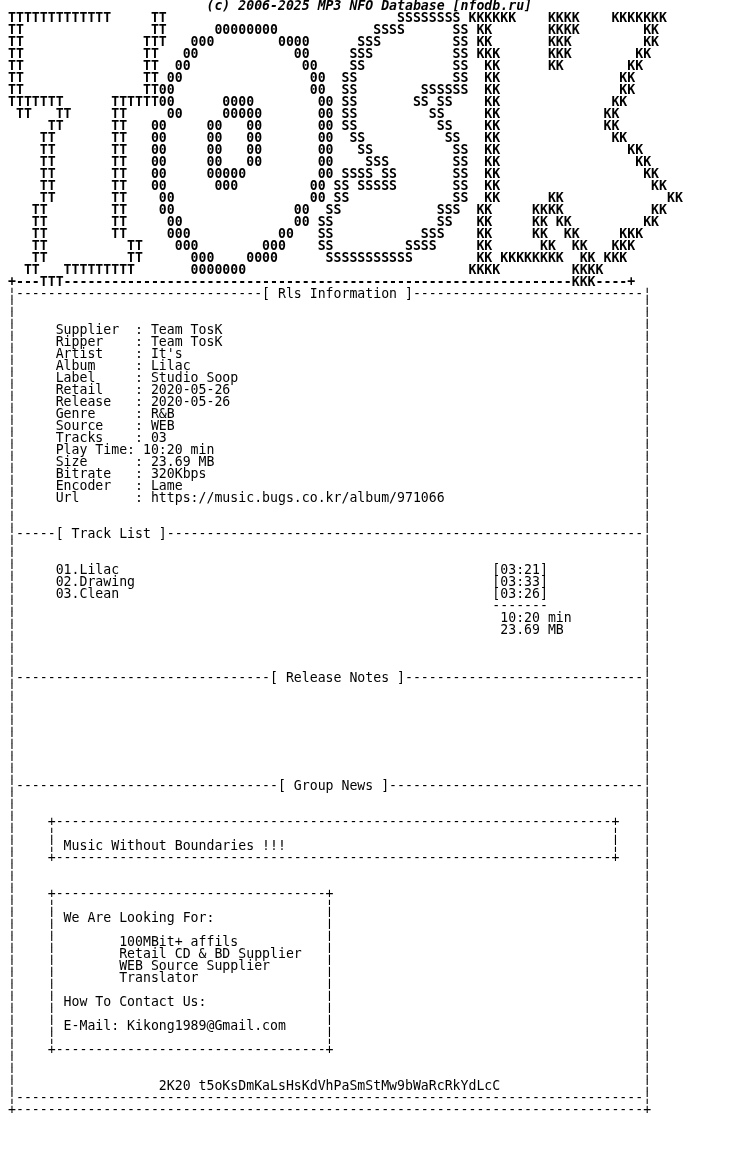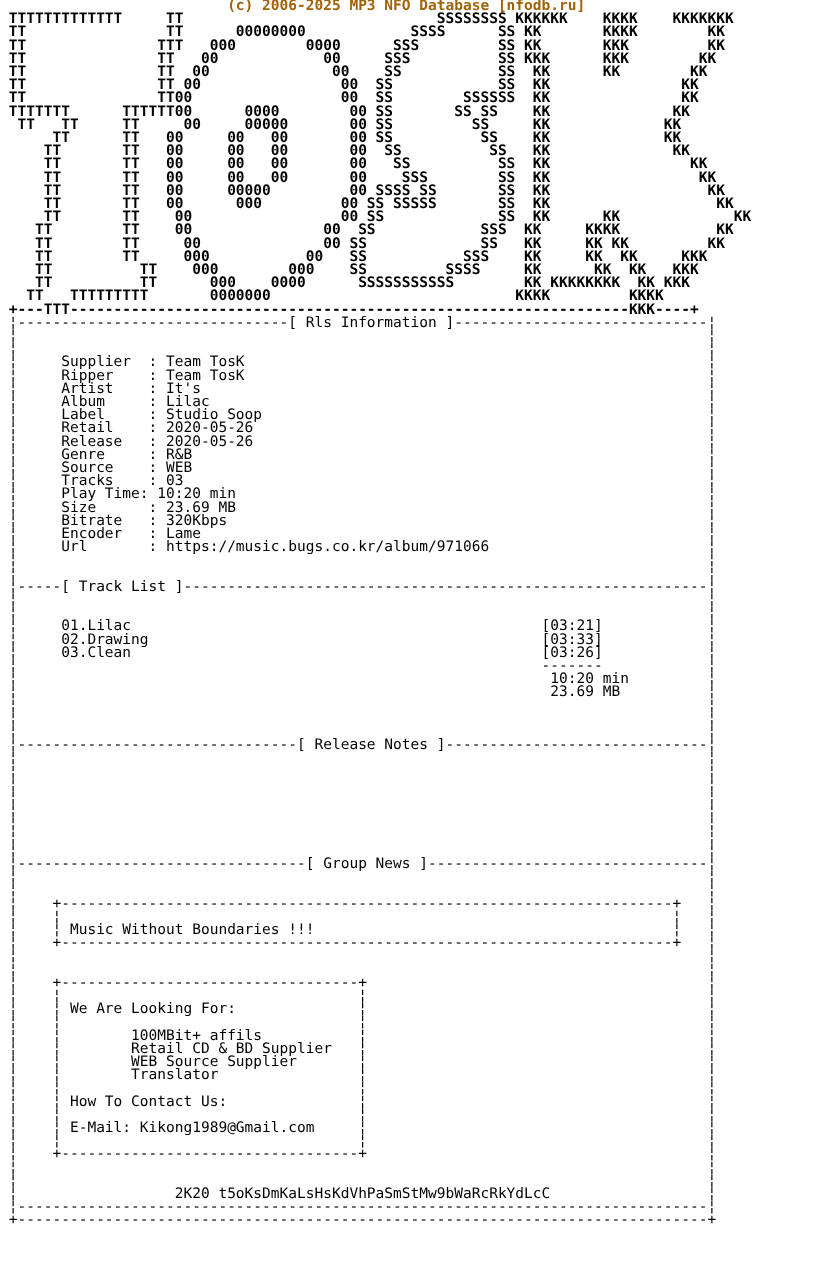--- a/index.html
+++ b/index.html
@@ -9,20 +9,20 @@
     margin: 0;
     font-family: "DejaVu Sans Mono", "Liberation Mono", monospace;
     font-size: 13.2px;
     line-height: 12px;
     letter-spacing: 0px;
     color: #000000;
     white-space: pre;
     font-weight: bold;
   }
   .nfo .line { display: block; height: 12px; }
-  .hdr { color: #a16207; }
+  .hdr { color: #000000; font-style: italic; }
   .art { font-weight: bold; }
   .txt { font-weight: normal; }
 </style>
 </head>
 <body>
 
 <pre class="nfo" id="nfo"><span class="line hdr">                         (c) 2006-2025 MP3 NFO Database [nfodb.ru]</span><span class="line art">TTTTTTTTTTTTT     TT                             SSSSSSSS KKKKKK    KKKK    KKKKKKK</span><span class="line art">TT                TT      00000000            SSSS      SS KK       KKKK        KK</span><span class="line art">TT               TTT   000        0000      SSS         SS KK       KKK         KK</span><span class="line art">TT               TT   00            00     SSS          SS KKK      KKK        KK</span><span class="line art">TT               TT  00              00    SS           SS  KK      KK        KK</span><span class="line art">TT               TT 00                00  SS            SS  KK               KK</span><span class="line art">TT               TT00                 00  SS        SSSSSS  KK               KK</span><span class="line art">TTTTTTT      TTTTTT00      0000        00 SS       SS SS    KK              KK</span><span class="line art"> TT   TT     TT     00     00000       00 SS         SS     KK             KK</span><span class="line art">     TT      TT   00     00   00       00 SS          SS    KK             KK</span><span class="line art">    TT       TT   00     00   00       00  SS          SS   KK              KK</span><span class="line art">    TT       TT   00     00   00       00   SS          SS  KK                KK</span><span class="line art">    TT       TT   00     00   00       00    SSS        SS  KK                 KK</span><span class="line art">    TT       TT   00     00000         00 SSSS SS       SS  KK                  KK</span><span class="line art">    TT       TT   00      000         00 SS SSSSS       SS  KK                   KK</span><span class="line art">    TT       TT    00                 00 SS             SS  KK      KK             KK</span><span class="line art">   TT        TT    00               00  SS            SSS  KK     KKKK           KK</span><span class="line art">   TT        TT     00              00 SS             SS   KK     KK KK         KK</span><span class="line art">   TT        TT     000           00   SS           SSS    KK     KK  KK     KKK</span><span class="line art">   TT          TT    000        000    SS         SSSS     KK      KK  KK   KKK</span><span class="line art">   TT          TT      000    0000      SSSSSSSSSSS        KK KKKKKKKK  KK KKK</span><span class="line art">  TT   TTTTTTTTT       0000000                            KKKK         KKKK</span><span class="line art">+---TTT----------------------------------------------------------------KKK----+</span><span class="line txt">¦-------------------------------[ Rls Information ]-----------------------------¦</span><span class="line txt">¦                                                                               ¦</span><span class="line txt">¦                                                                               ¦</span><span class="line txt">¦     Supplier  : Team TosK                                                     ¦</span><span class="line txt">¦     Ripper    : Team TosK                                                     ¦</span><span class="line txt">¦     Artist    : It's                                                          ¦</span><span class="line txt">¦     Album     : Lilac                                                         ¦</span><span class="line txt">¦     Label     : Studio Soop                                                   ¦</span><span class="line txt">¦     Retail    : 2020-05-26                                                    ¦</span><span class="line txt">¦     Release   : 2020-05-26                                                    ¦</span><span class="line txt">¦     Genre     : R&amp;B                                                           ¦</span><span class="line txt">¦     Source    : WEB                                                           ¦</span><span class="line txt">¦     Tracks    : 03                                                            ¦</span><span class="line txt">¦     Play Time: 10:20 min                                                      ¦</span><span class="line txt">¦     Size      : 23.69 MB                                                      ¦</span><span class="line txt">¦     Bitrate   : 320Kbps                                                       ¦</span><span class="line txt">¦     Encoder   : Lame                                                          ¦</span><span class="line txt">¦     Url       : https://music.bugs.co.kr/album/971066                         ¦</span><span class="line txt">¦                                                                               ¦</span><span class="line txt">¦                                                                               ¦</span><span class="line txt">¦-----[ Track List ]------------------------------------------------------------¦</span><span class="line txt">¦                                                                               ¦</span><span class="line txt">¦                                                                               ¦</span><span class="line txt">¦     01.Lilac                                               [03:21]            ¦</span><span class="line txt">¦     02.Drawing                                             [03:33]            ¦</span><span class="line txt">¦     03.Clean                                               [03:26]            ¦</span><span class="line txt">¦                                                            -------            ¦</span><span class="line txt">¦                                                             10:20 min         ¦</span><span class="line txt">¦                                                             23.69 MB          ¦</span><span class="line txt">¦                                                                               ¦</span><span class="line txt">¦                                                                               ¦</span><span class="line txt">¦                                                                               ¦</span><span class="line txt">¦--------------------------------[ Release Notes ]------------------------------¦</span><span class="line txt">¦                                                                               ¦</span><span class="line txt">¦                                                                               ¦</span><span class="line txt">¦                                                                               ¦</span><span class="line txt">¦                                                                               ¦</span><span class="line txt">¦                                                                               ¦</span><span class="line txt">¦                                                                               ¦</span><span class="line txt">¦                                                                               ¦</span><span class="line txt">¦                                                                               ¦</span><span class="line txt">¦---------------------------------[ Group News ]--------------------------------¦</span><span class="line txt">¦                                                                               ¦</span><span class="line txt">¦                                                                               ¦</span><span class="line txt">¦    +----------------------------------------------------------------------+   ¦</span><span class="line txt">¦    ¦                                                                      ¦   ¦</span><span class="line txt">¦    ¦ Music Without Boundaries !!!                                         ¦   ¦</span><span class="line txt">¦    +----------------------------------------------------------------------+   ¦</span><span class="line txt">¦                                                                               ¦</span><span class="line txt">¦                                                                               ¦</span><span class="line txt">¦    +----------------------------------+                                       ¦</span><span class="line txt">¦    ¦                                  ¦                                       ¦</span><span class="line txt">¦    ¦ We Are Looking For:              ¦                                       ¦</span><span class="line txt">¦    ¦                                  ¦                                       ¦</span><span class="line txt">¦    ¦        100MBit+ affils           ¦                                       ¦</span><span class="line txt">¦    ¦        Retail CD &amp; BD Supplier   ¦                                       ¦</span><span class="line txt">¦    ¦        WEB Source Supplier       ¦                                       ¦</span><span class="line txt">¦    ¦        Translator                ¦                                       ¦</span><span class="line txt">¦    ¦                                  ¦                                       ¦</span><span class="line txt">¦    ¦ How To Contact Us:               ¦                                       ¦</span><span class="line txt">¦    ¦                                  ¦                                       ¦</span><span class="line txt">¦    ¦ E-Mail: Kikong1989@Gmail.com     ¦                                       ¦</span><span class="line txt">¦    ¦                                  ¦                                       ¦</span><span class="line txt">¦    +----------------------------------+                                       ¦</span><span class="line txt">¦                                                                               ¦</span><span class="line txt">¦                                                                               ¦</span><span class="line txt">¦                  2K20 t5oKsDmKaLsHsKdVhPaSmStMw9bWaRcRkYdLcC                  ¦</span><span class="line txt">¦-------------------------------------------------------------------------------¦</span><span class="line txt">+-------------------------------------------------------------------------------+</span></pre>
 
 </body></html>

